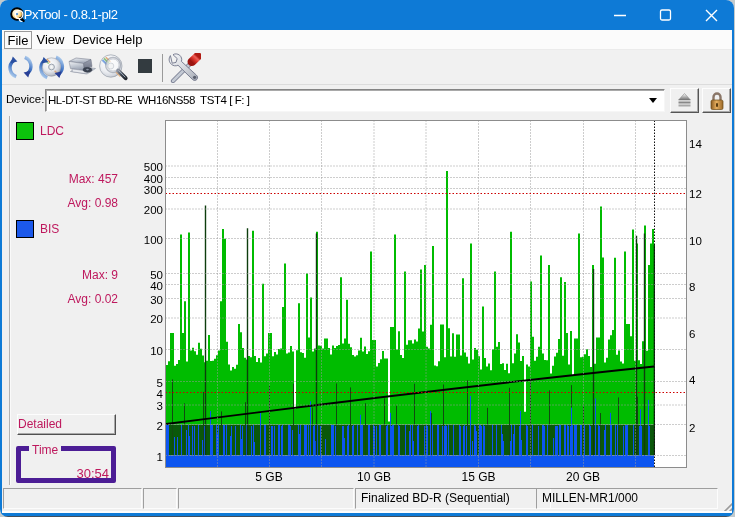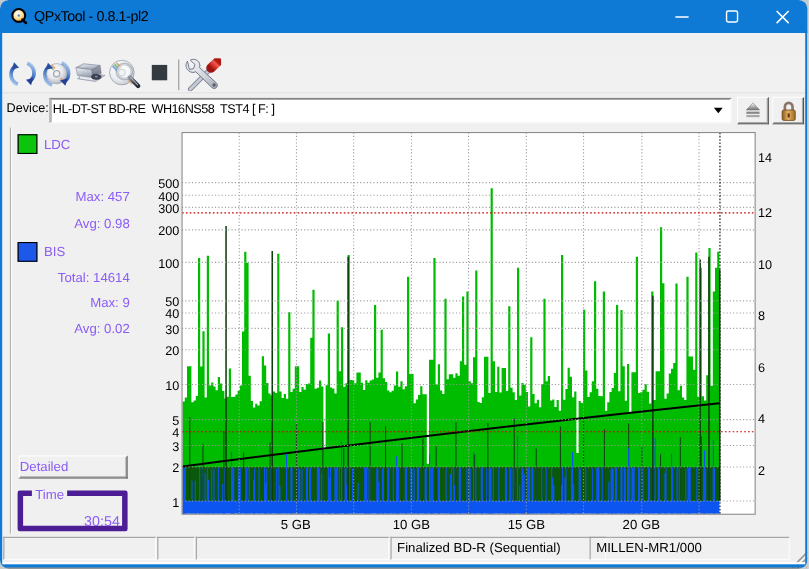--- a/index.html
+++ b/index.html
@@ -1,27 +1,27 @@
 <!DOCTYPE html>
 <html><head><meta charset="utf-8"><style>
 *{margin:0;padding:0;box-sizing:border-box}
 html,body{width:735px;height:517px;overflow:hidden;background:#c3cacc;font-family:"Liberation Sans",sans-serif}
 #win{position:absolute;left:0;top:0;width:734px;height:517px;border-radius:8px;background:#f0f0f0;overflow:hidden}
 .abs{position:absolute}
 #title{left:0;top:0;width:735px;height:30px;background:#0e7ad6}
-#title span{position:absolute;left:31px;top:7px;color:#000000;font-size:13px;letter-spacing:-0.4px}
+#title span{position:absolute;left:14px;top:7px;color:#ffffff;font-size:13px;letter-spacing:-0.4px}
 #menubar{left:2px;top:30px;width:731px;height:20px;background:#fbfbfb;border-bottom:1px solid #ebebeb}
 .mi{position:absolute;top:0;height:19px;line-height:19px;text-align:center;font-size:13px;color:#000}
 #toolbar{left:2px;top:50px;width:731px;height:35px;background:#f1f1f1}
 #devrow{left:2px;top:85px;width:731px;height:30px;background:#f0f0f0}
 #combo{position:absolute;left:43px;top:4px;width:620px;height:23px;background:#fff;border:1px solid #848484;border-bottom-color:#f6f6f6;border-right-color:#f6f6f6;box-shadow:inset 1px 1px 0 #a9a9a9}
 #combo i{position:absolute;right:7px;top:8px;width:0;height:0;border:4px solid transparent;border-top:5px solid #000;border-bottom:none}
 #combo b{position:absolute;left:2px;top:4px;font-weight:normal;font-size:11.5px;letter-spacing:-0.45px;white-space:nowrap}
 .btn3{position:absolute;top:3px;width:29px;height:25px;background:#f0f0f0;border:1px solid;border-color:#fdfdfd #555 #555 #fdfdfd;box-shadow:inset -1px -1px 0 #a8a8a8}
-#statsL div{position:absolute;font-size:12px;color:#8b5cf6;white-space:nowrap}
+#statsL div{position:absolute;font-size:12px;color:#be185d;white-space:nowrap}
 .ralign{width:118px;text-align:right}
 #detbtn{left:17px;top:299px;width:99px;height:21px;background:#f0f0f0;border:1px solid;border-color:#fdfdfd #505050 #505050 #fdfdfd;box-shadow:inset -1px -1px 0 #a8a8a8;font-size:13px;line-height:19px}
 #timegrp{left:16px;top:331px;width:100px;height:37px;border:5px solid #4c1d95;border-radius:2px}
 #timegrp b{position:absolute;left:8px;top:-8px;background:#f0f0f0;padding:0 3px;font-weight:normal;font-size:12px}
 #timegrp i{position:absolute;right:2px;top:15px;font-style:normal;font-size:13px}
 #statusbar{left:2px;top:486px;width:731px;height:25px;background:#f0f0f0}
 .sect{position:absolute;top:2px;height:21px;border:1px solid;border-color:#9e9e9e #fcfcfc #fcfcfc #9e9e9e;font-size:12px;line-height:19px;padding-left:5px;white-space:nowrap}
 #botwhite{left:2px;top:511px;width:731px;height:3px;background:#fdfdfd}
 #botblue{left:0;top:513px;width:735px;height:3px;background:#0e7ad6}
 #botdark{left:0;top:516px;width:735px;height:1px;background:#44505c}
@@ -90,20 +90,26 @@
       <path d="M11 11.5 L14.5 14.8" stroke="#000" stroke-width="2.4" stroke-linecap="round"></path>
     </svg>
     <span>QPxTool - 0.8.1-pl2</span>
     <svg class="abs" style="left:605px;top:0" width="130" height="30" viewBox="0 0 130 30">
       <path d="M9 15.5 H21" stroke="#fff" stroke-width="1.3"></path>
       <rect x="55.5" y="10" width="10" height="10" rx="1.5" fill="none" stroke="#fff" stroke-width="1.3"></rect>
       <path d="M101 10 L112 21 M112 10 L101 21" stroke="#fff" stroke-width="1.4"></path>
     </svg>
   </div>
 
+  <div class="abs" id="menubar">
+    <div class="mi" style="left:2px;top:1px;width:28px;border:1px solid #9a9a9a;height:18px;line-height:17px">File</div>
+    <div class="mi" style="left:30px;width:37px">View</div>
+    <div class="mi" style="left:70px;width:41px">Device</div>
+    <div class="mi" style="left:109px;width:36px">Help</div>
+  </div>
 
   <div class="abs" id="toolbar">
 
     <svg class="abs" style="left:5px;top:4px" width="27" height="26" viewBox="0 0 27 26">
       <defs>
       <linearGradient id="arcL" x1="0.2" y1="1" x2="0.5" y2="0">
         <stop offset="0%" stop-color="#b8d4f0"></stop>
             <stop offset="60%" stop-color="#4a7cc8"></stop>
             <stop offset="100%" stop-color="#2a4fa0"></stop>
           </linearGradient>
@@ -248,21 +254,20 @@
 
   <div class="abs" id="statsL" style="left:0;top:115px;width:125px;height:371px">
     <div class="vline" style="left:9px;top:1px;height:369px"></div>
     <div class="vline" style="left:10px;top:1px;height:369px;background:#fafafa"></div>
     <div style="left:16px;top:7px;width:18px;height:18px;background:#0cc40c;border:1.5px solid #000"></div>
     <div style="left:40px;top:9px">LDC</div>
     <div class="ralign" style="left:0;top:57px">Max: 457</div>
     <div class="ralign" style="left:0;top:81px">Avg: 0.98</div>
     <div style="left:16px;top:105px;width:18px;height:18px;background:#1c59ea;border:1.5px solid #000"></div>
     <div style="left:40px;top:107px">BIS</div>
-    <div class="ralign" style="left:0;top:130px">Total: 14614</div>
     <div class="ralign" style="left:0;top:153px">Max: 9</div>
     <div class="ralign" style="left:0;top:177px">Avg: 0.02</div>
     <div id="detbtn">Detailed</div>
     <div id="timegrp">
         <b>Time</b>
         <i>30:54</i>
       </div>
   </div>
 
   <div class="abs" id="statusbar">

